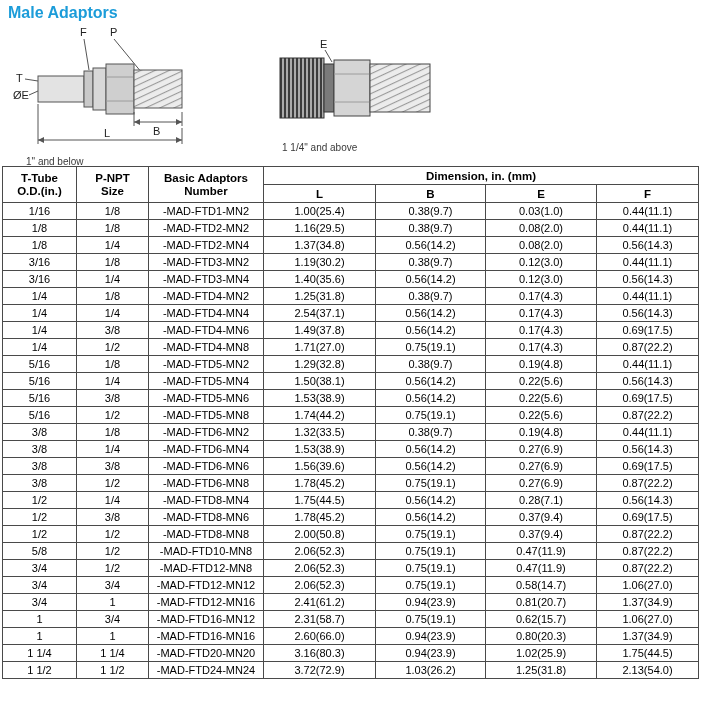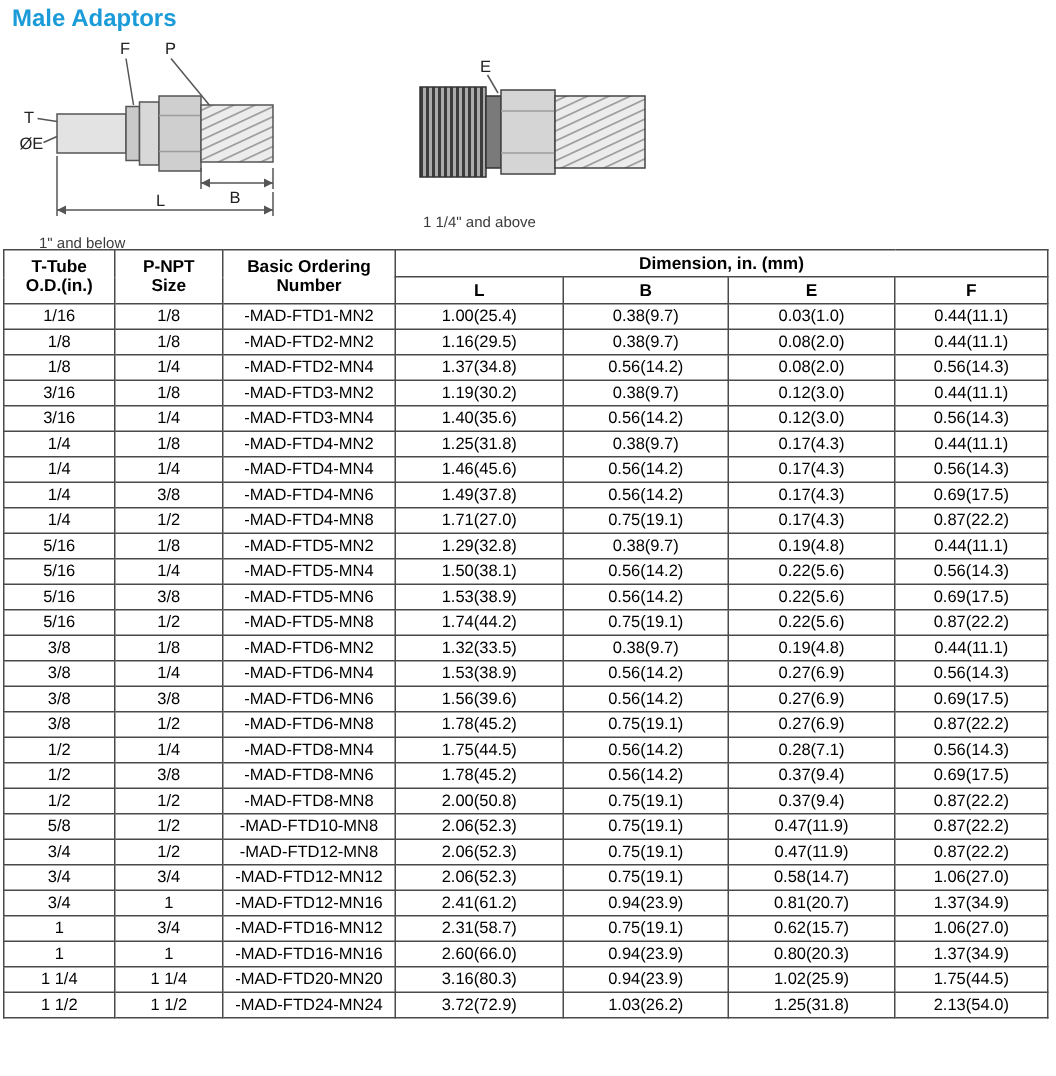--- a/index.html
+++ b/index.html
@@ -182,21 +182,21 @@
       <tr>
         <th rowspan="2">
           <span class="hdr-line">T-Tube</span>
           <span class="hdr-line">O.D.(in.)</span>
         </th>
         <th rowspan="2">
           <span class="hdr-line">P-NPT</span>
           <span class="hdr-line">Size</span>
         </th>
         <th rowspan="2">
-          <span class="hdr-line">Basic Ordering</span>
+          <span class="hdr-line">Basic Adaptors</span>
           <span class="hdr-line">Number</span>
         </th>
         <th colspan="4">Dimension, in. (mm)</th>
       </tr>
       <tr>
         <th>L</th>
         <th>B</th>
         <th>E</th>
         <th>F</th>
       </tr>
@@ -253,21 +253,21 @@
           <td>-MAD-FTD4-MN2</td>
           <td>1.25(31.8)</td>
           <td>0.38(9.7)</td>
           <td>0.17(4.3)</td>
           <td>0.44(11.1)</td>
         </tr>
         <tr>
           <td>1/4</td>
           <td>1/4</td>
           <td>-MAD-FTD4-MN4</td>
-          <td>1.46(45.6)</td>
+          <td>2.54(37.1)</td>
           <td>0.56(14.2)</td>
           <td>0.17(4.3)</td>
           <td>0.56(14.3)</td>
         </tr>
         <tr>
           <td>1/4</td>
           <td>3/8</td>
           <td>-MAD-FTD4-MN6</td>
           <td>1.49(37.8)</td>
           <td>0.56(14.2)</td>

